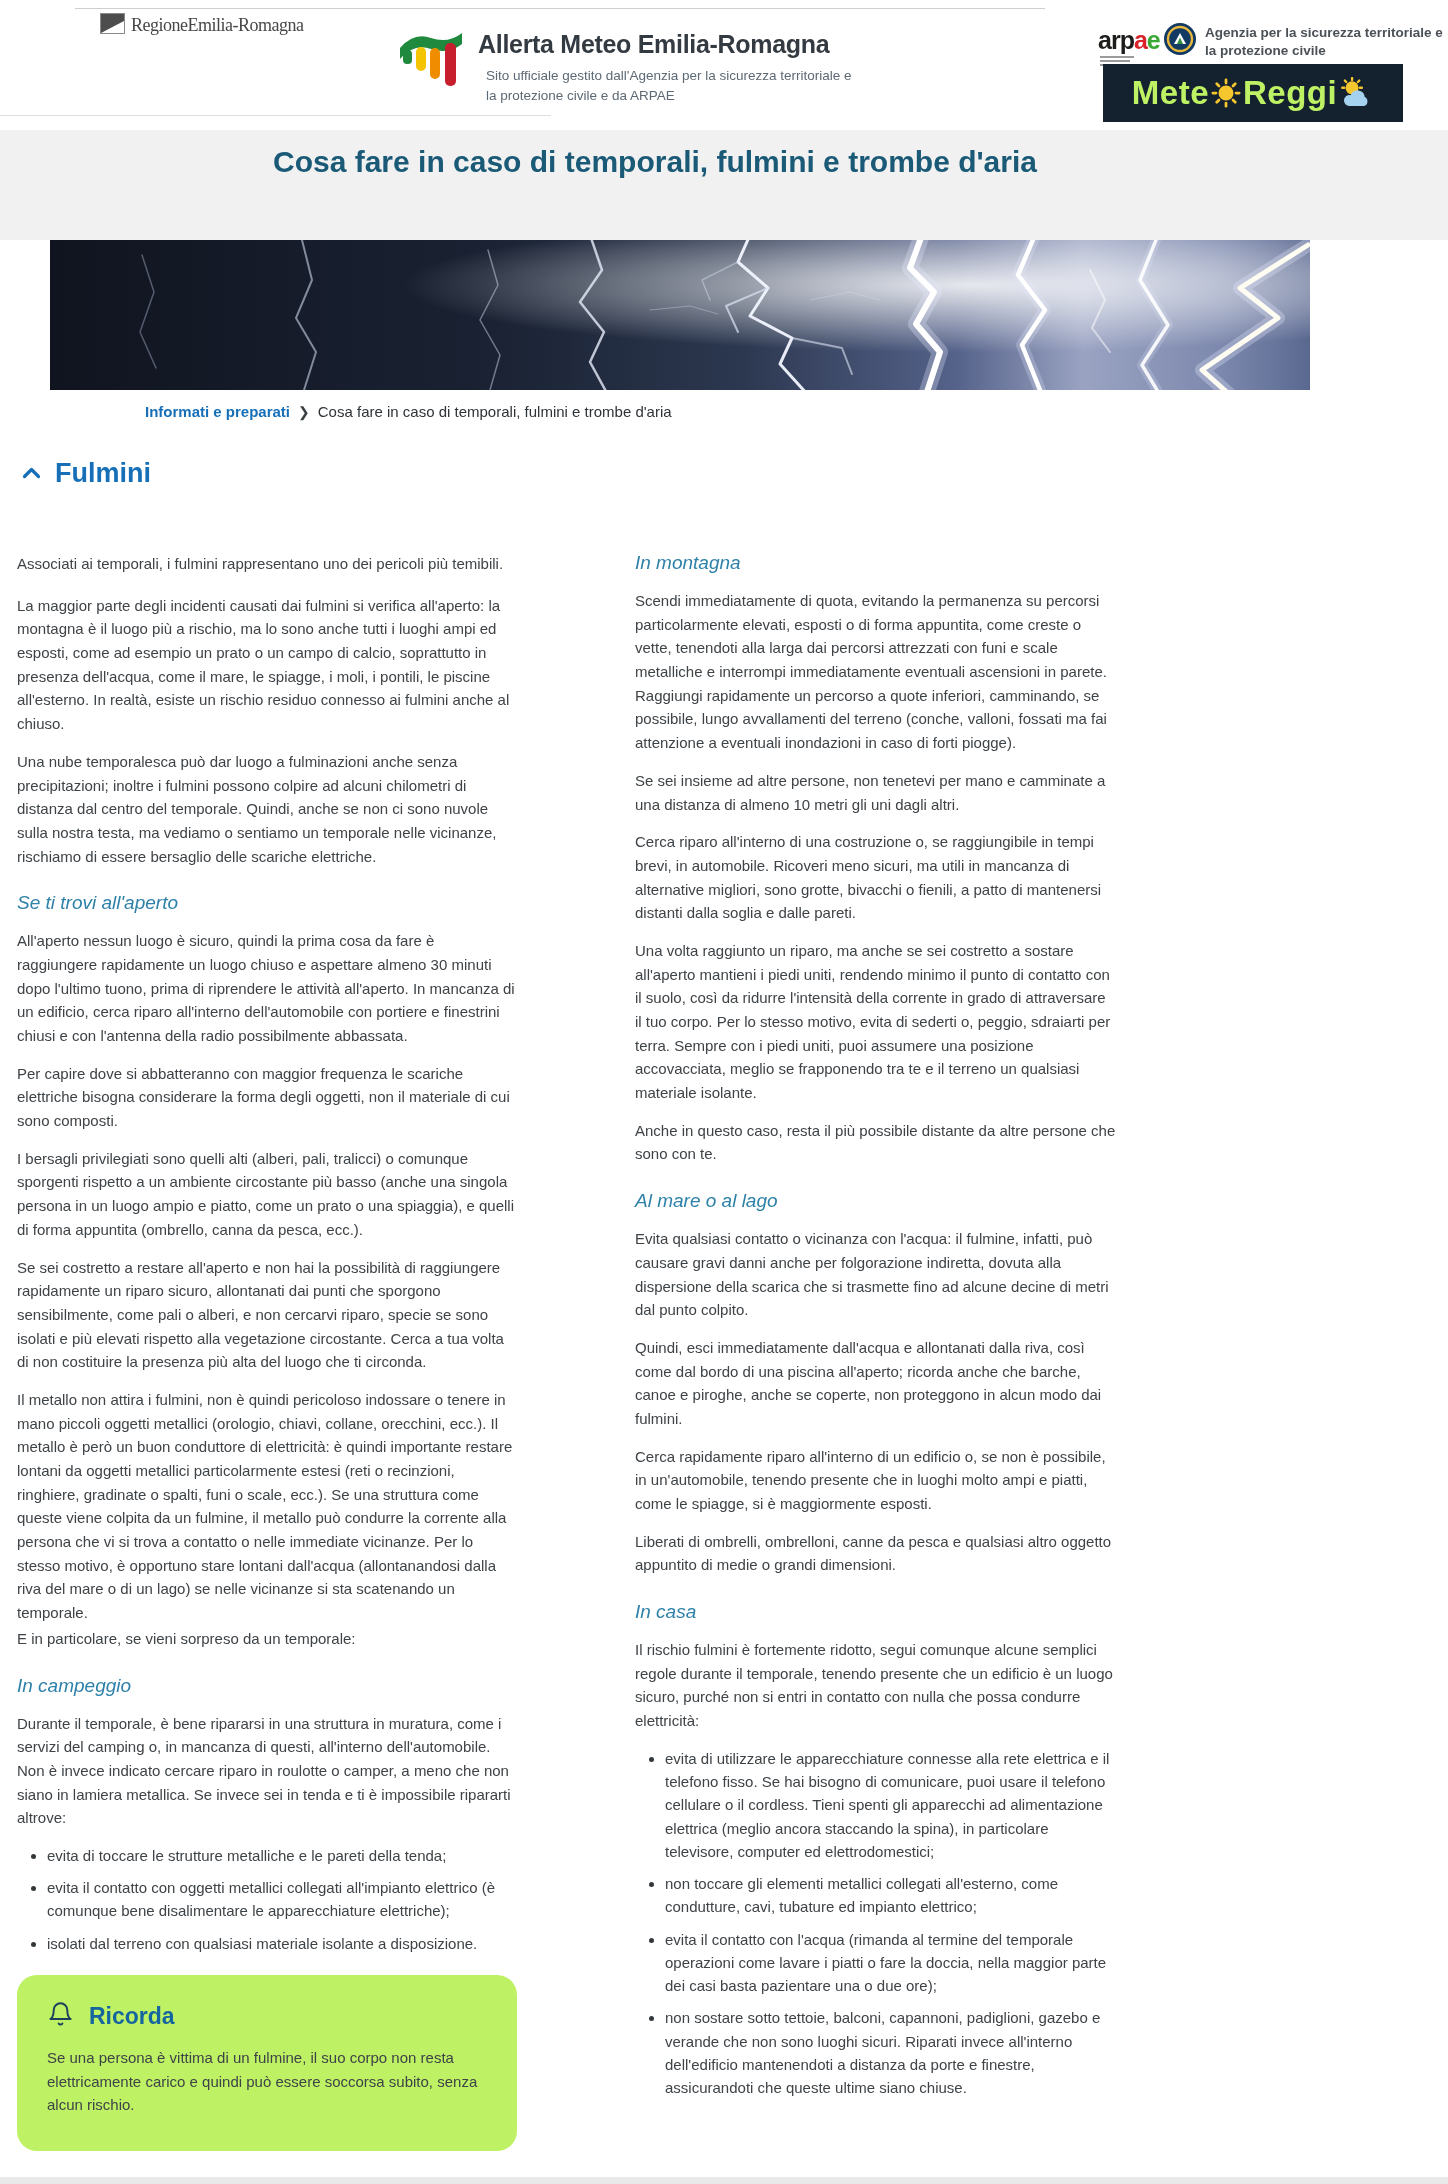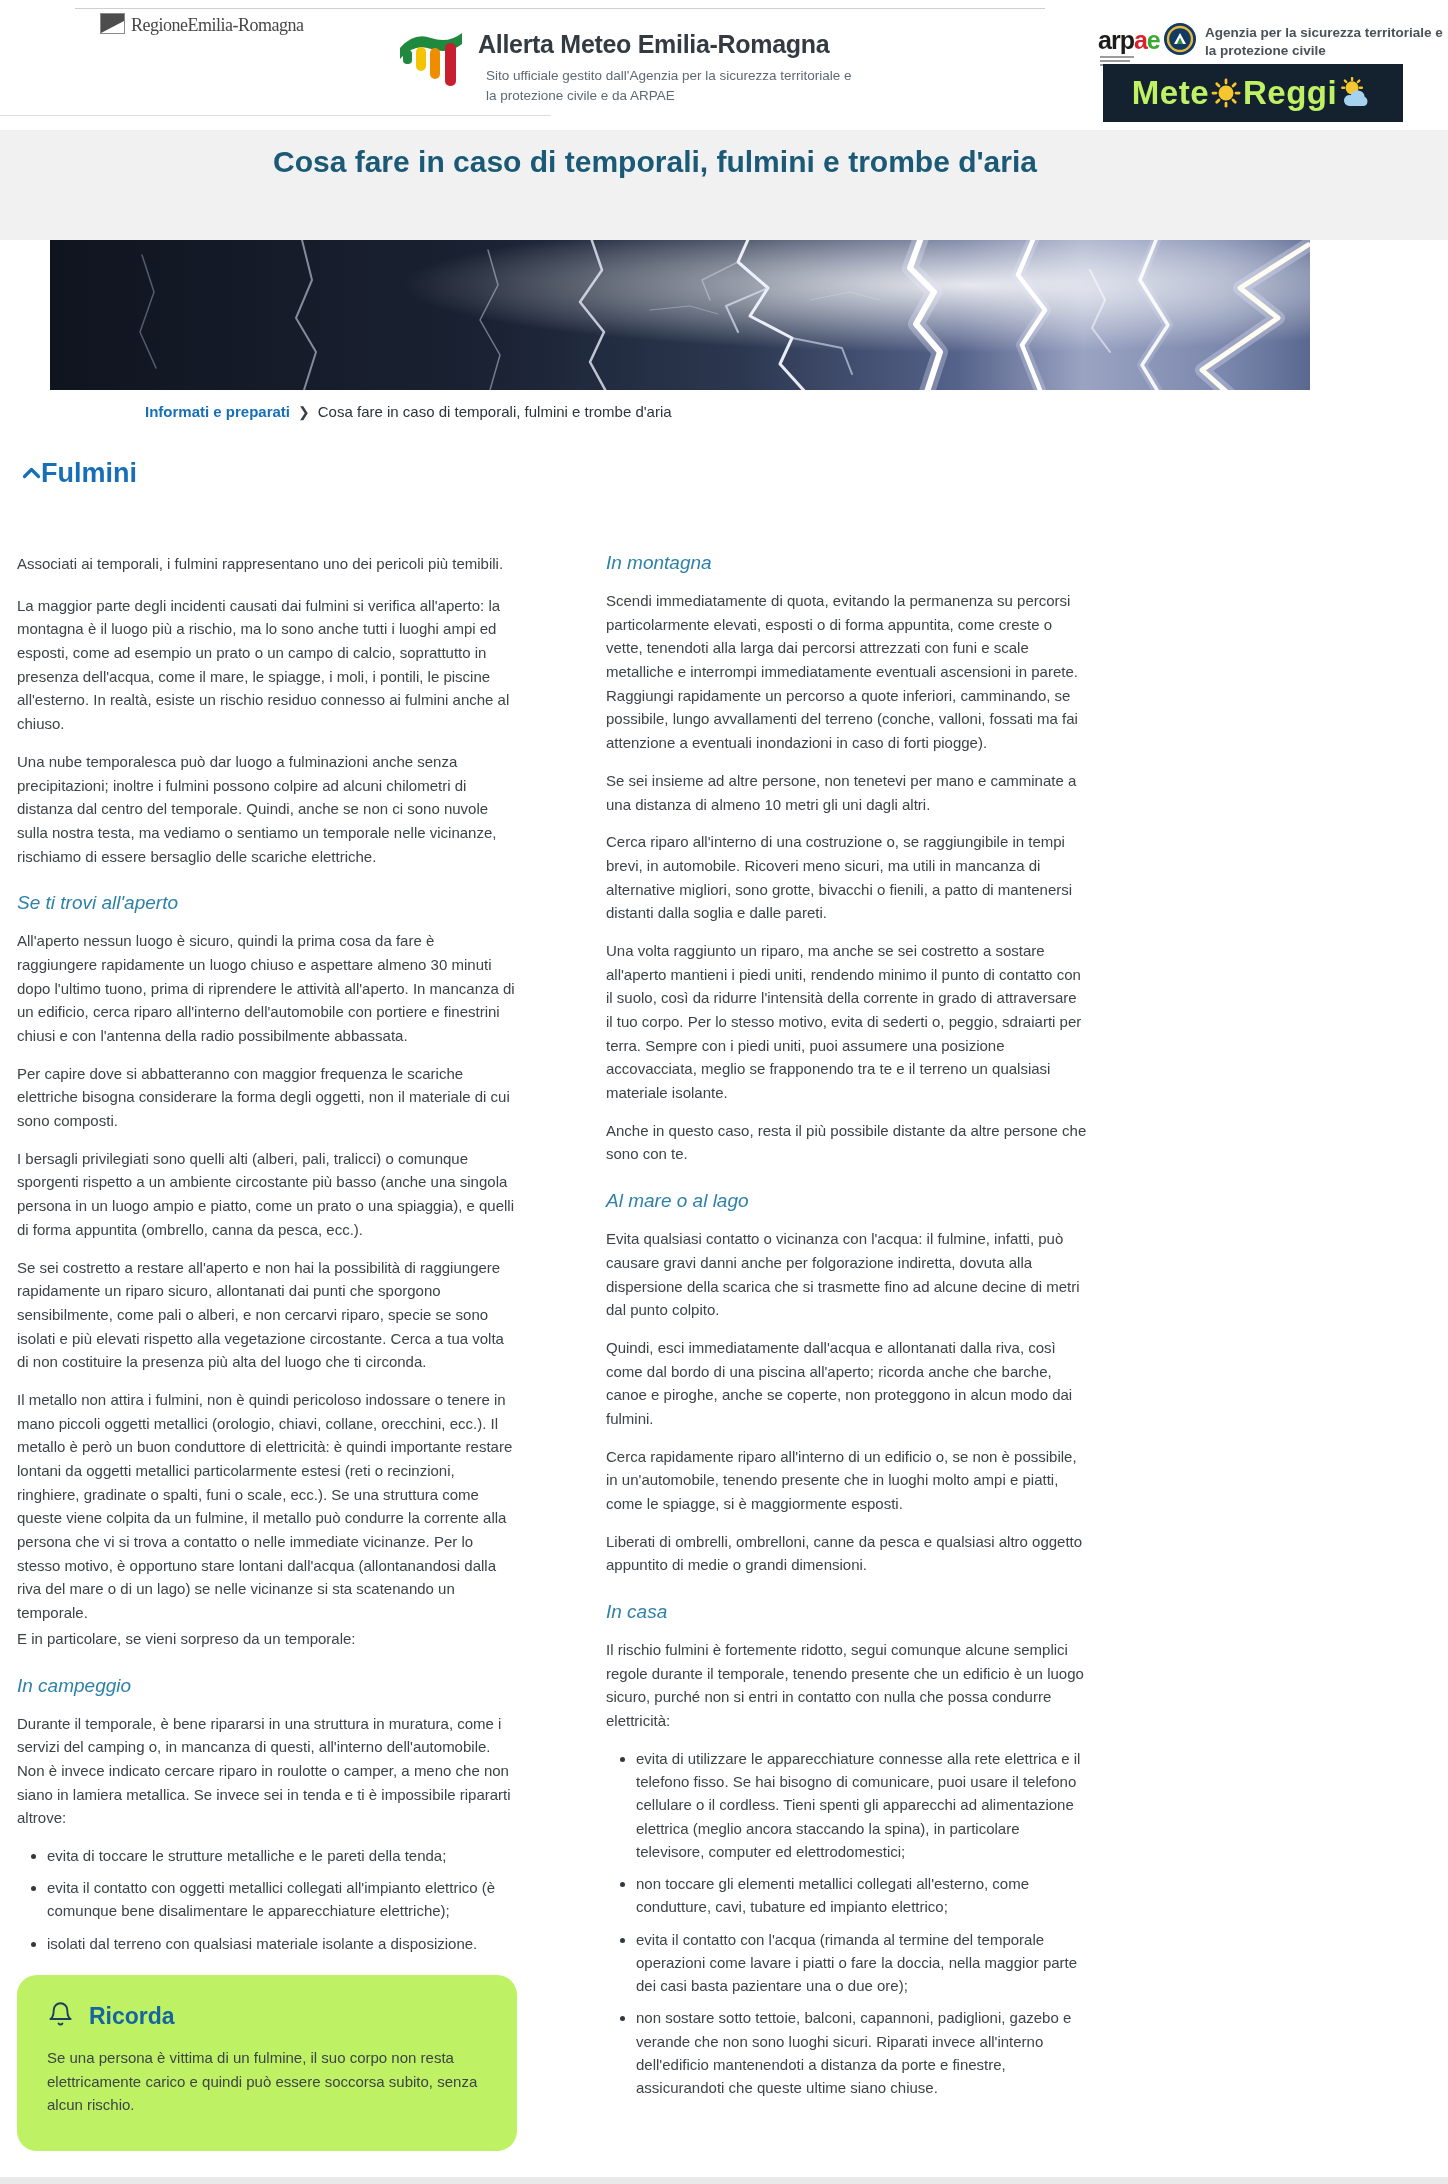--- a/index.html
+++ b/index.html
@@ -31,25 +31,25 @@
   .title-band{position:absolute;left:0;top:130px;width:1448px;height:110px;background:#f1f1f2;}
   .page-title{position:absolute;left:0;top:141px;width:1310px;text-align:center;
     font-size:30px;line-height:41px;font-weight:600;color:#1a5a76;}
   
   .hero{position:absolute;left:50px;top:240px;width:1260px;height:150px;overflow:hidden;}
   
   .breadcrumb{position:absolute;left:145px;top:403px;font-size:15px;color:#2e3338;display:flex;gap:8px;align-items:baseline;}
   .crumb-link{color:#176fb8;font-weight:bold;cursor:pointer;}
   .crumb-sep{color:#3a3f44;font-size:14px;}
   
-  .section-head{position:absolute;left:22px;top:458px;display:flex;align-items:center;cursor:pointer;}
+  .section-head{position:absolute;left:22px;top:458px;display:flex;align-items:center;gap:14px;cursor:pointer;}
   .section-title{font-size:27px;font-weight:bold;color:#176fb8;}
   
   .columns{position:absolute;left:17px;top:540px;width:1196px;display:flex;}
-  .col-left{width:500px;margin-right:89px;}
+  .col-left{width:500px;margin-right:118px;}
   .col-right{width:481px;}
   .columns p{margin:0 0 14px;font-size:15px;line-height:1.58;color:#3e4347;}
   .col-left > p.intro{margin-top:12px;margin-bottom:18px;}
   p.joined{margin-bottom:2px;}
   .subhead{font-size:19px;font-style:italic;font-weight:normal;color:#2e81a8;margin:24px 0 15px;}
   .col-right .subhead:first-child{margin-top:12px;}
   .columns ul{margin:2px 0 18px;padding-left:30px;}
   .columns li{font-size:15px;line-height:1.55;color:#3e4347;margin-bottom:9px;}
   .columns li::marker{color:#33383c;}
   

